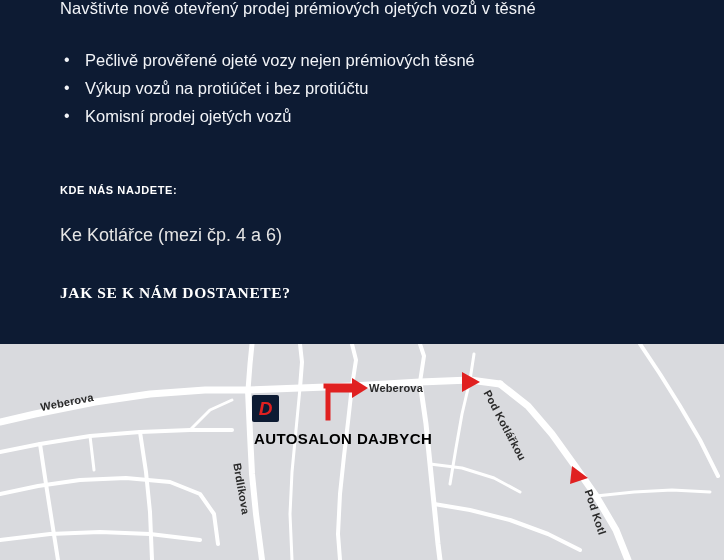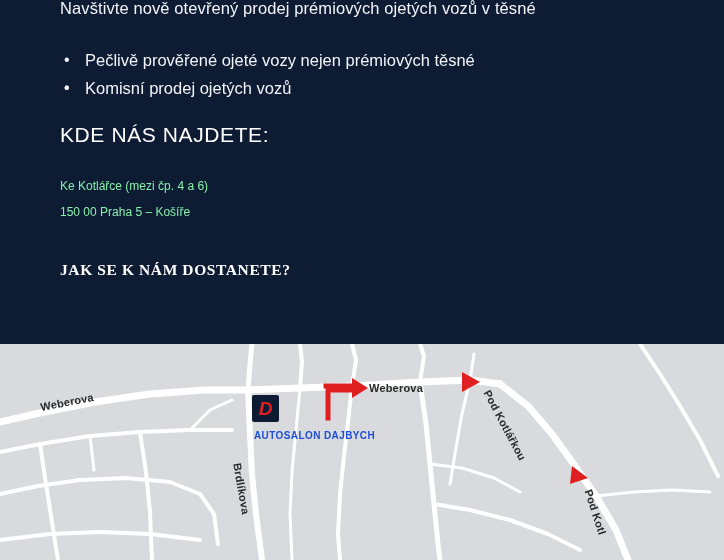--- a/index.html
+++ b/index.html
@@ -60,30 +60,30 @@
     margin-bottom: 2px;
   }
   .bullets li .dot {
     position: absolute;
     left: 4px;
     top: 0;
     font-size: 16px;
     color: #f2f4f8;
   }
   .heading {
-    font-size: 21px;
-    font-weight: normal;
+    font-size: 11px;
+    font-weight: bold;
     letter-spacing: .6px;
     color: #ffffff;
-    margin: 22px 0 0 0;
+    margin: 55px 0 0 0;
   }
   .address {
-    font-size: 12px;
+    font-size: 18px;
     line-height: 26px;
-    color: #86efac;
+    color: #e5e5e5;
     margin: 26px 0 0 0;
   }
   .heading2 {
     font-size: 15.5px;
     font-weight: bold;
     letter-spacing: .6px;
     color: #ffffff;
     margin: 36px 0 0 0;
     font-family: Liberation Serif, serif;
   }
@@ -125,23 +125,23 @@
     font-weight: bold;
     font-style: italic;
     text-align: center;
     line-height: 27px;
     font-family: "Liberation Sans", sans-serif;
   }
   .salon-label {
     position: absolute;
     left: 254px;
     top: 86px;
-    font-size: 10px;
-    font-weight: bold;
-    color: #1d4ed8;
+    font-size: 15px;
+    font-weight: bold;
+    color: #000000;
     letter-spacing: .4px;
     white-space: nowrap;
   }
 </style>
 </head>
 <body>
 
 <div class="page">
 
   <div class="text-panel">
@@ -150,32 +150,32 @@
       <span class="line1">Navštivte nově otevřený prodej prémiových ojetých vozů v těsné</span>
     </p>
 
     <ul class="bullets">
       <li>
         <span class="dot">•</span>
         <span>Pečlivě prověřené ojeté vozy nejen prémiových těsné</span>
       </li>
       <li>
         <span class="dot">•</span>
+        <span>Výkup vozů na protiúčet i bez protiúčtu</span>
       </li>
       <li>
         <span class="dot">•</span>
         <span>Komisní prodej ojetých vozů</span>
       </li>
     </ul>
 
     <h2 class="heading">KDE NÁS NAJDETE:</h2>
 
     <p class="address">
       <span>Ke Kotlářce (mezi čp. 4 a 6)</span><br>
-      <span>150 00 Praha 5 – Košíře</span>
     </p>
 
     <h2 class="heading2">JAK SE K NÁM DOSTANETE?</h2>
   </div>
 
   <div class="map">
     <svg width="724" height="216" viewBox="0 0 724 216">
       <rect x="0" y="0" width="724" height="216" fill="#d9dade"></rect>
 
       <g stroke="#ffffff" fill="none" stroke-linecap="round" stroke-linejoin="round">

